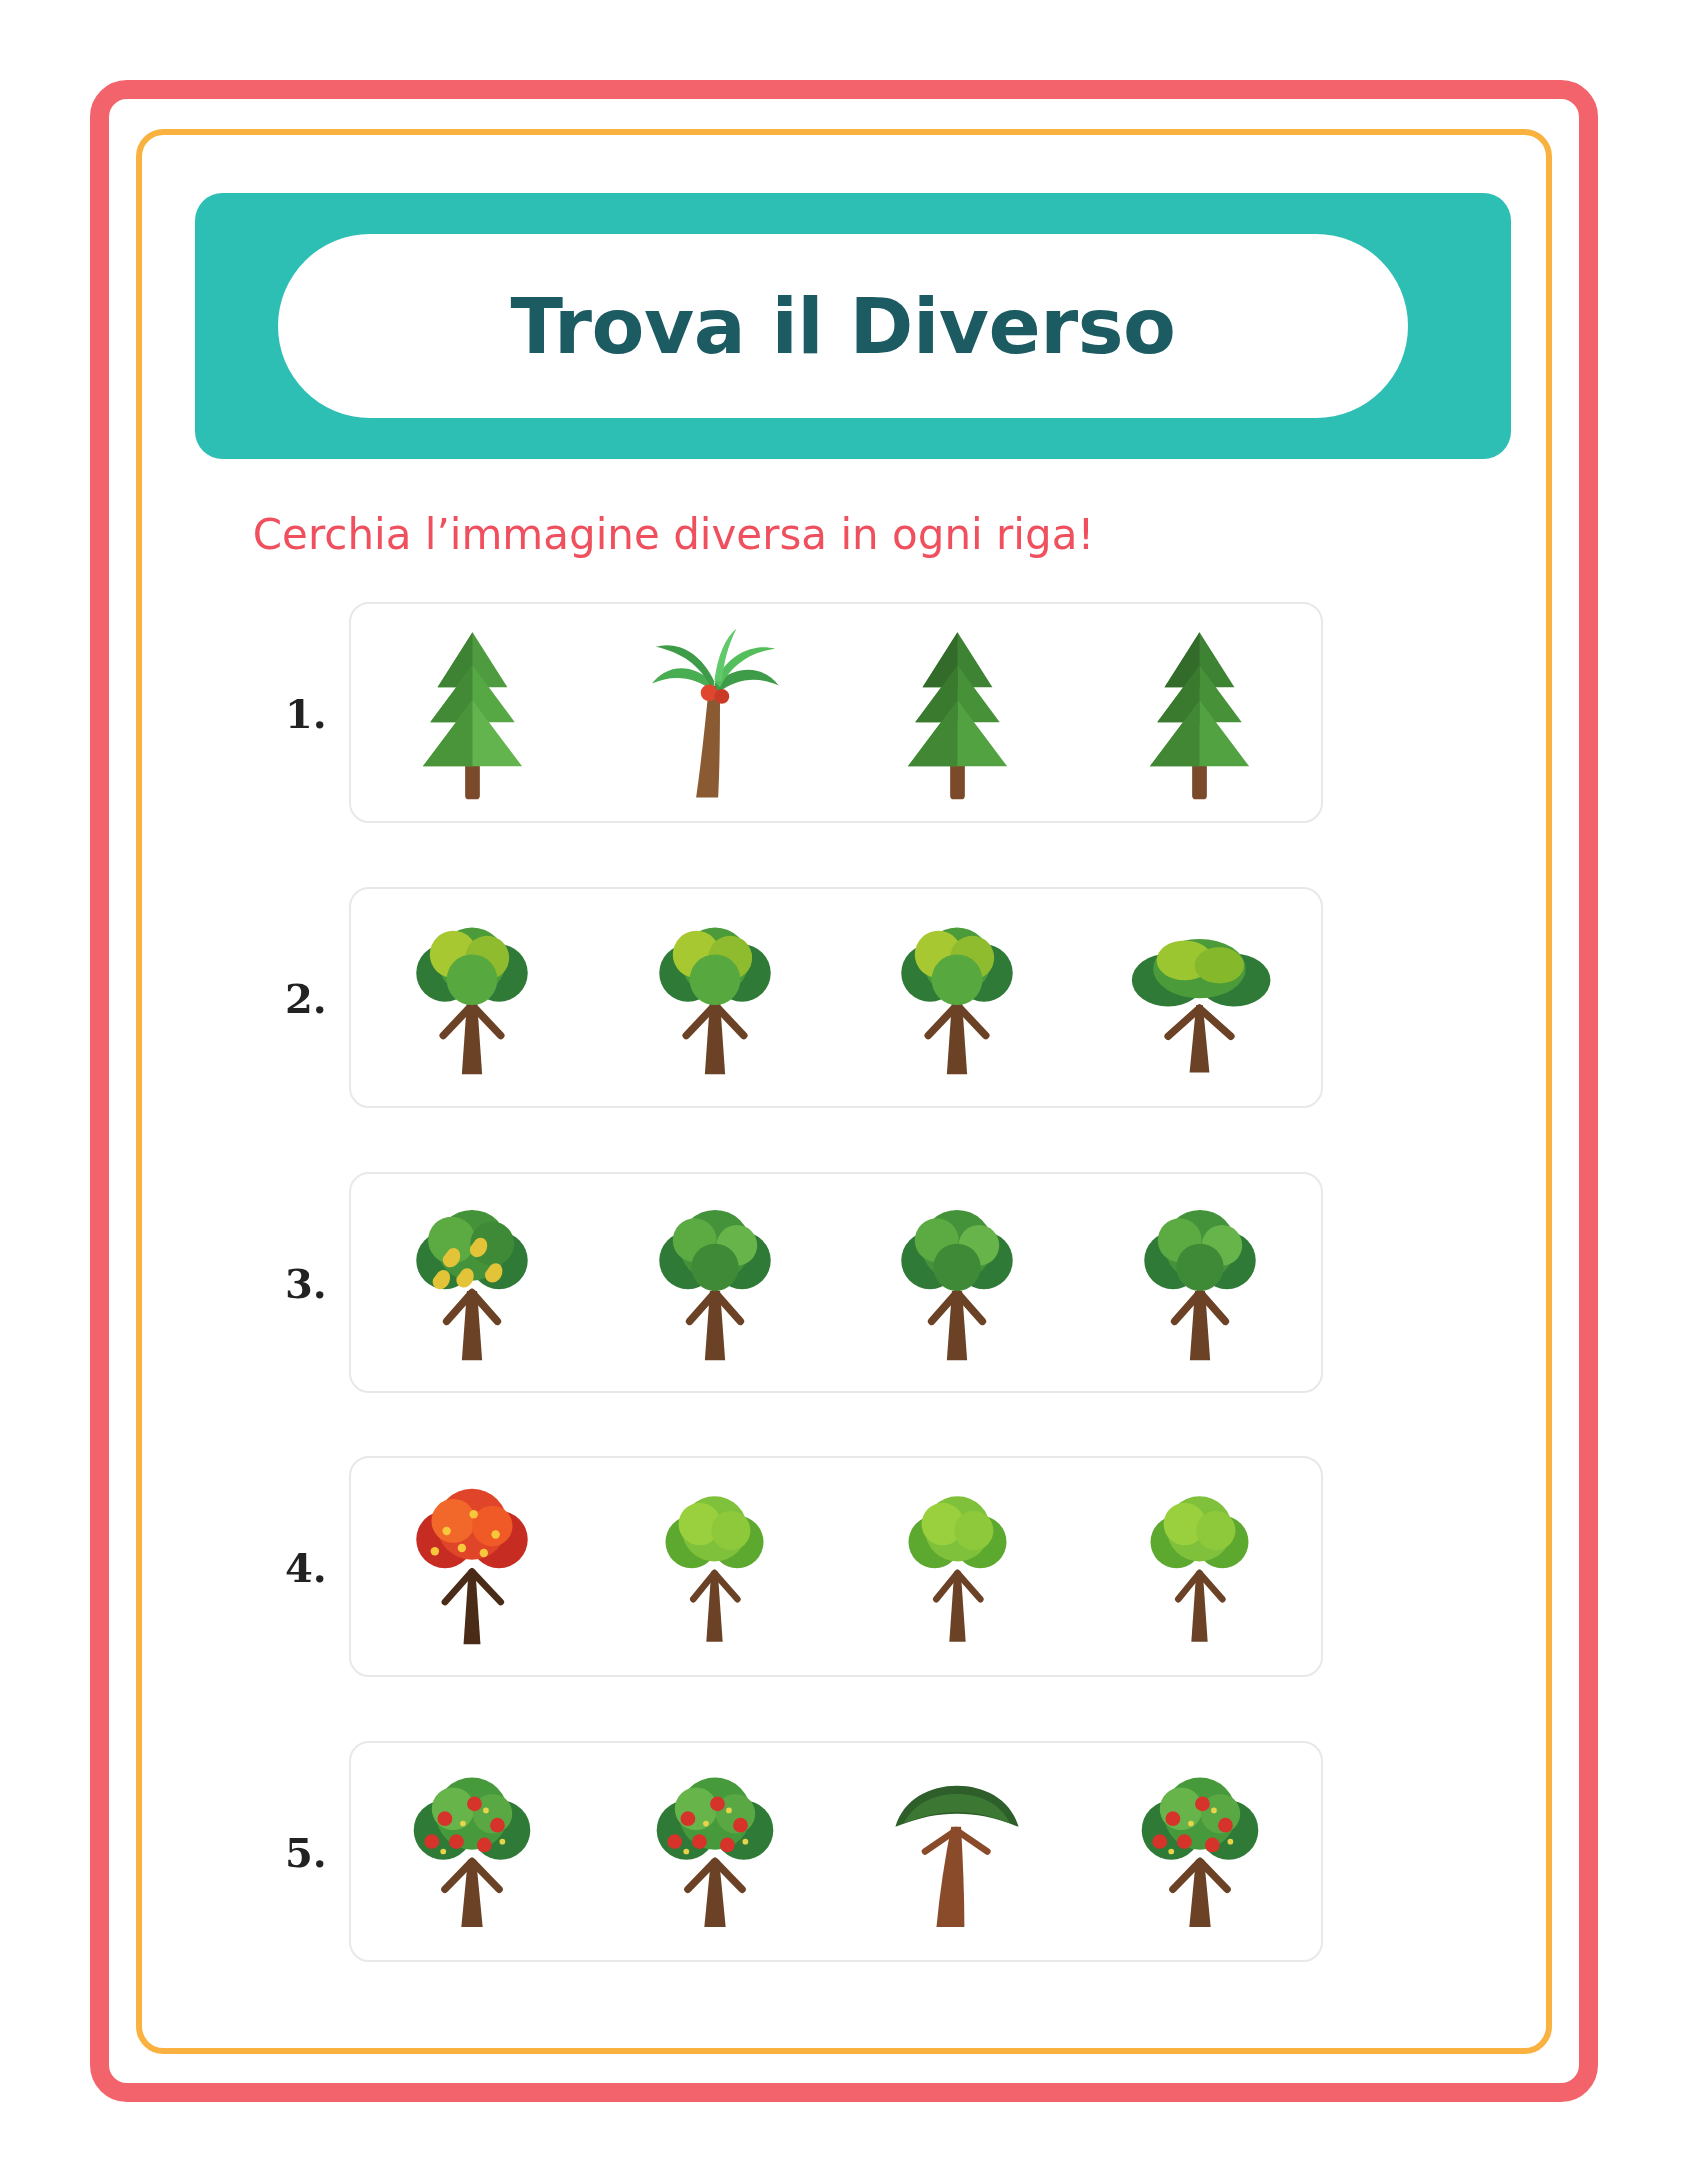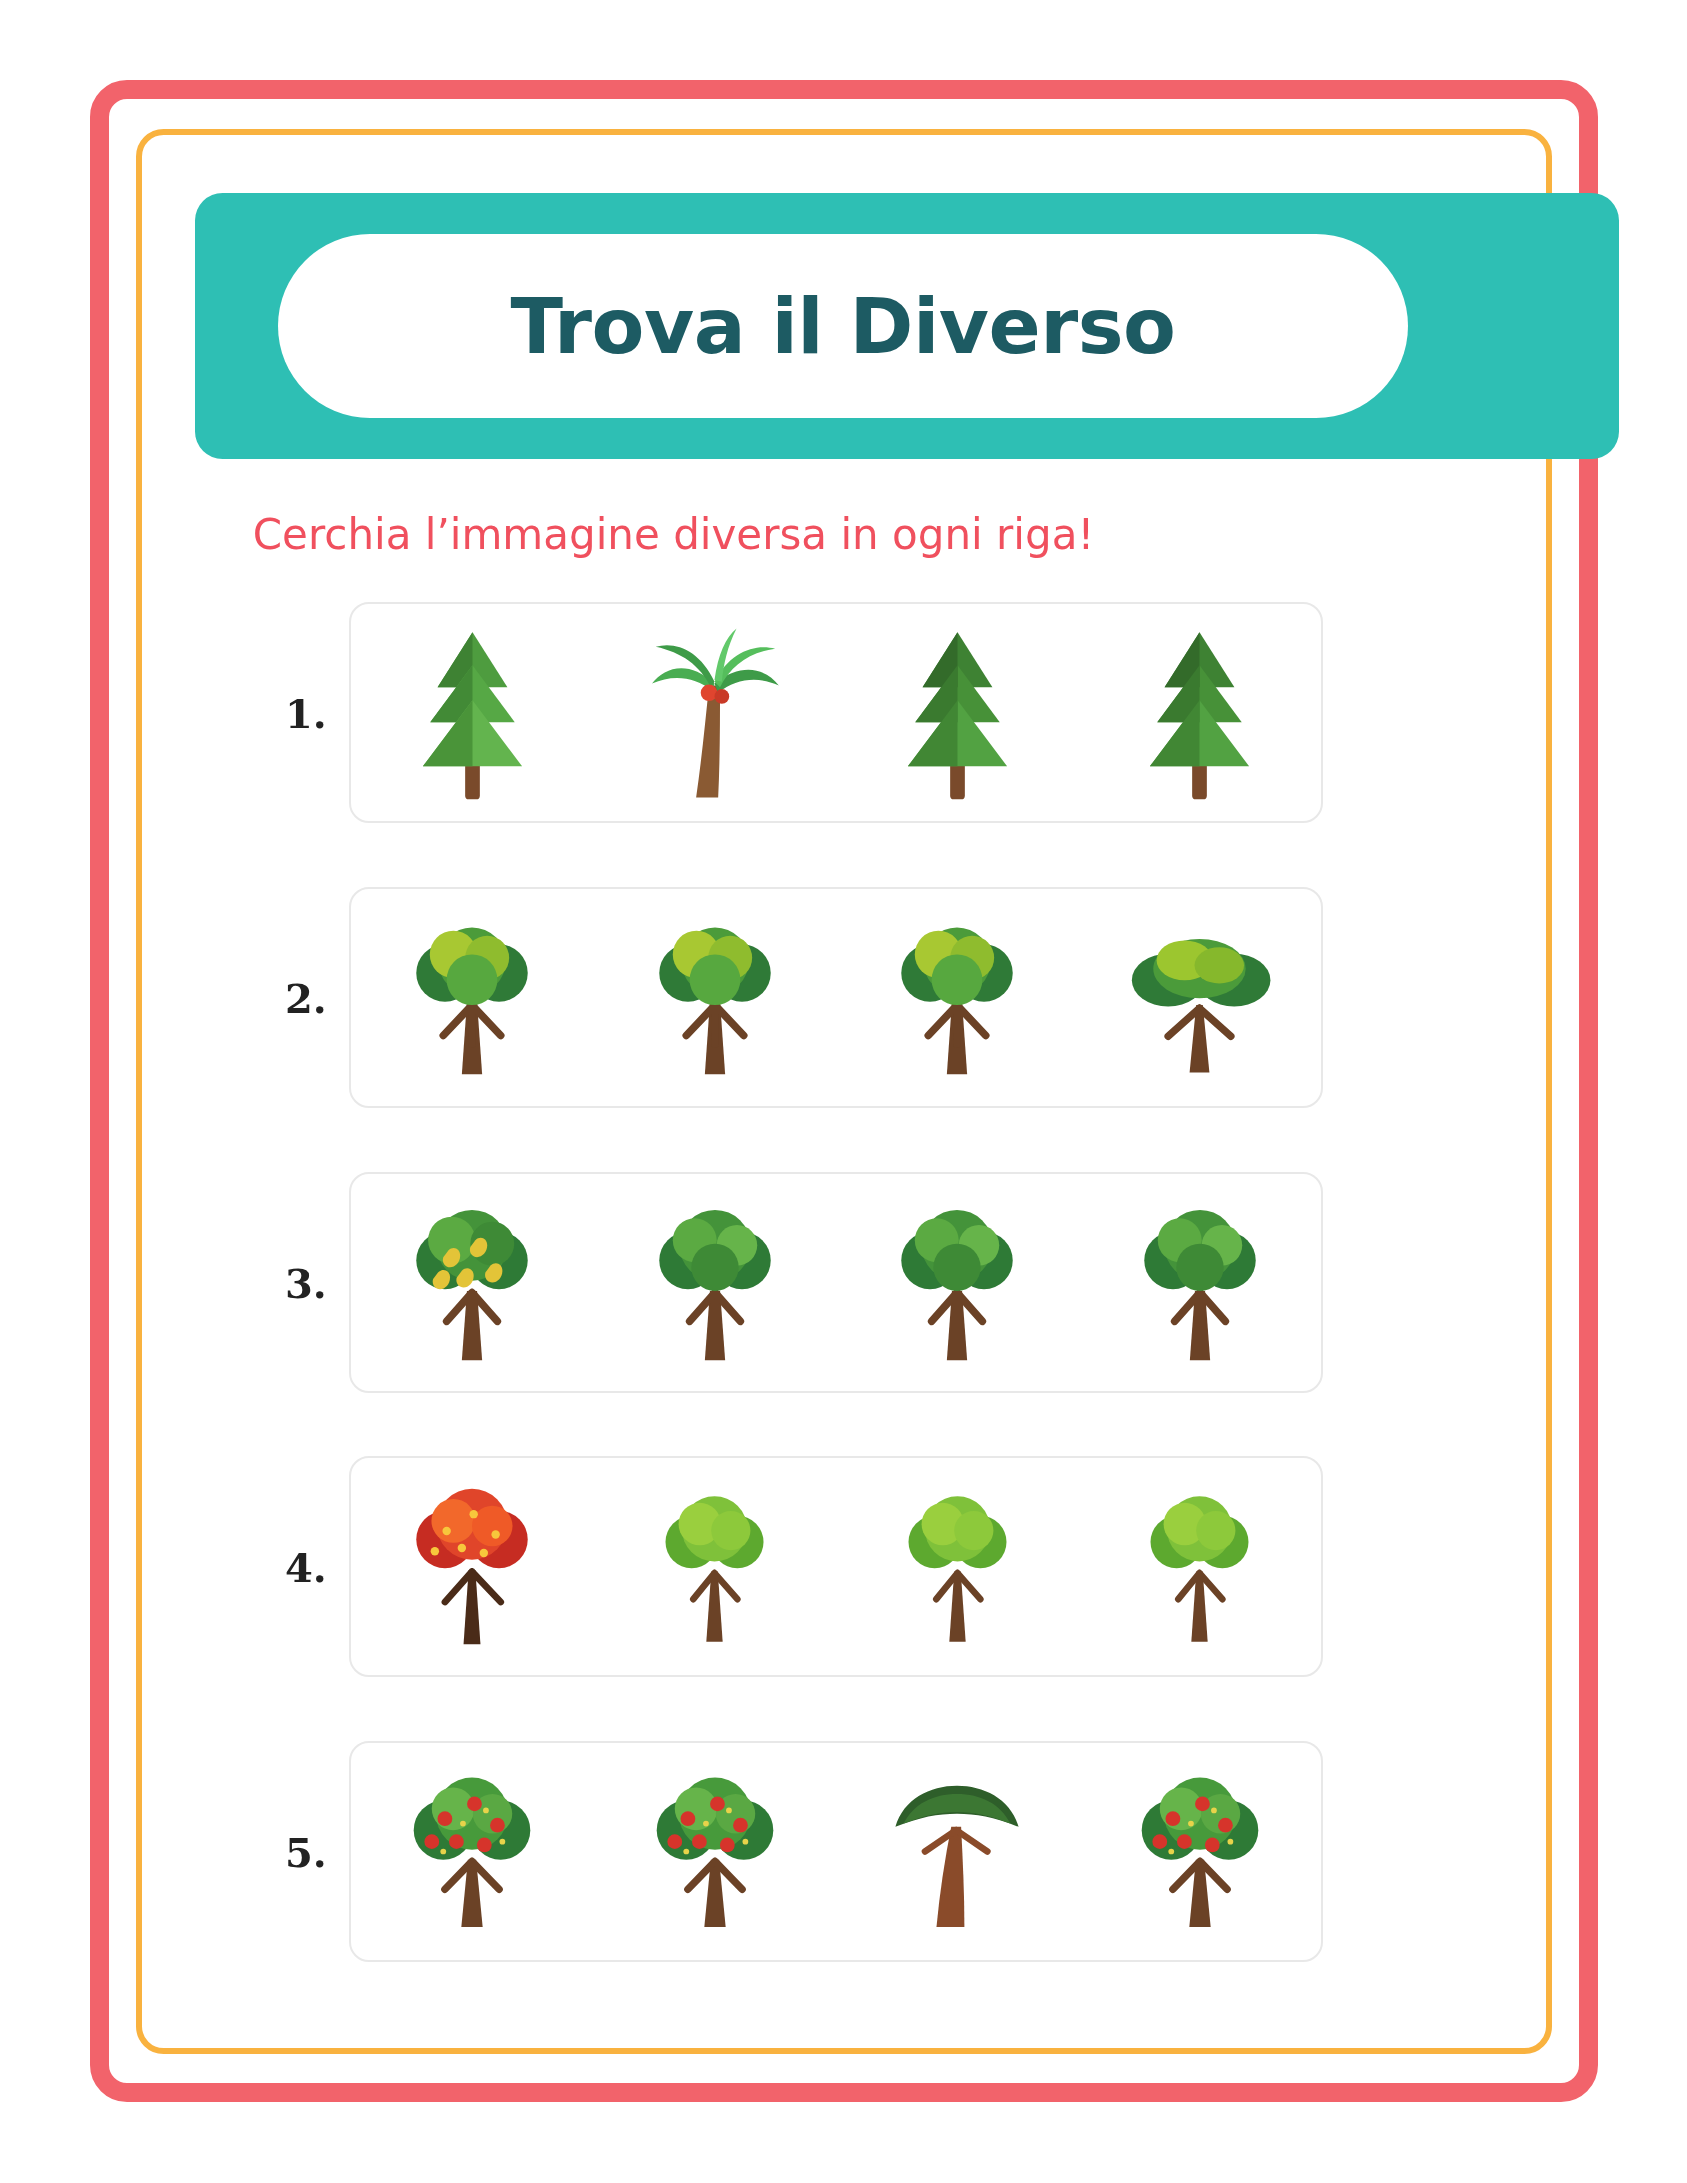--- a/index.html
+++ b/index.html
@@ -41,21 +41,21 @@
     border: 6.4px solid #F9B23F;
     border-radius: 27.6px;
     box-sizing: border-box;
   }
 
   
   .title-band {
     position: absolute;
     left: 195px;
     top: 193px;
-    width: 1424px;
+    width: 1316px;
     height: 266px;
     background: #2EBFB4;
     border-radius: 27.6px;
   }
   .title-pill {
     position: absolute;
     left: 83px;
     top: 41px;
     width: 1130px;
     height: 184px;

